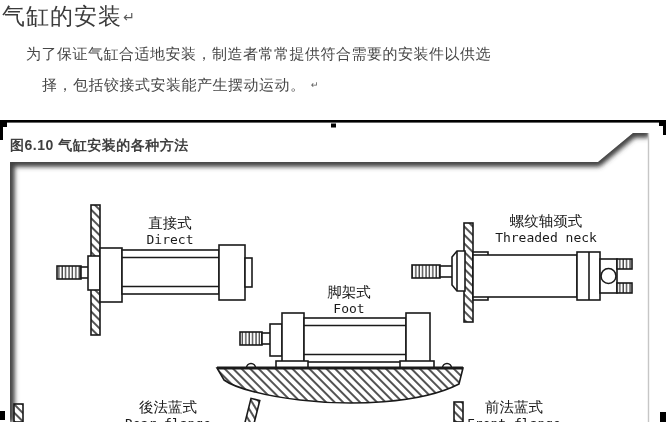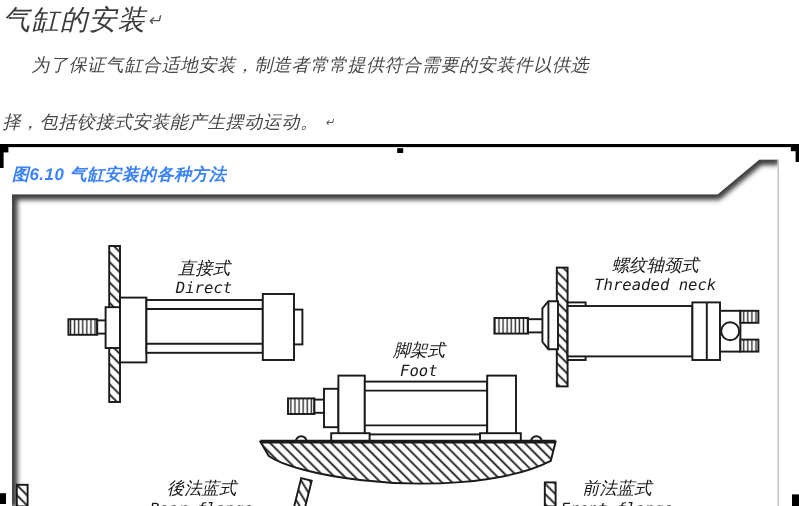--- a/index.html
+++ b/index.html
@@ -1,37 +1,37 @@
 <!DOCTYPE html>
 <html><head>
 <meta charset="utf-8">
 <style>
   html,body{margin:0;padding:0;background:#fff;}
   .page{
     position:relative;width:666px;height:422px;background:#ffffff;
-    overflow:hidden;font-family:"Liberation Serif",serif;color:#3f3f3f;font-style:italic;
+    overflow:hidden;font-family:"Liberation Serif",serif;color:#3f3f3f;
   }
   .doc-title{
     position:absolute;top:1px;left:2px;margin:0;
     font-size:23px;font-weight:normal;letter-spacing:1px;color:#3b3b3b;
   }
   .pmark{font-size:0.62em;color:#5a5a5a;vertical-align:2px;padding-left:1px;}
   .body-line{
     position:absolute;left:2px;font-size:15px;color:#474747;letter-spacing:0.5px;
     white-space:nowrap;
   }
   .body-line.l1{top:45px;margin-left:24px;}
-  .body-line.l2{top:93px;}
+  .body-line.l2{top:76px;margin-left:40px;}
   .figure-box{
     position:absolute;top:120px;left:0;width:666px;height:302px;overflow:hidden;
   }
   .figure-caption{
     position:absolute;top:17px;left:10px;z-index:2;
     font-family:"Liberation Sans",sans-serif;font-weight:bold;
-    font-size:14px;color:#3b82f6;letter-spacing:0.5px;
+    font-size:14px;color:#404040;letter-spacing:0.5px;
   }
   .fig-svg{position:absolute;top:0;left:0;}
   .cjk-label{font-family:"Liberation Sans",sans-serif;font-size:14.5px;fill:#1a1a1a;}
   .en-label{font-family:"DejaVu Sans Mono",monospace;font-size:13px;fill:#1a1a1a;}
 </style>
 </head>
 <body>
 
 <div class="page">
 

